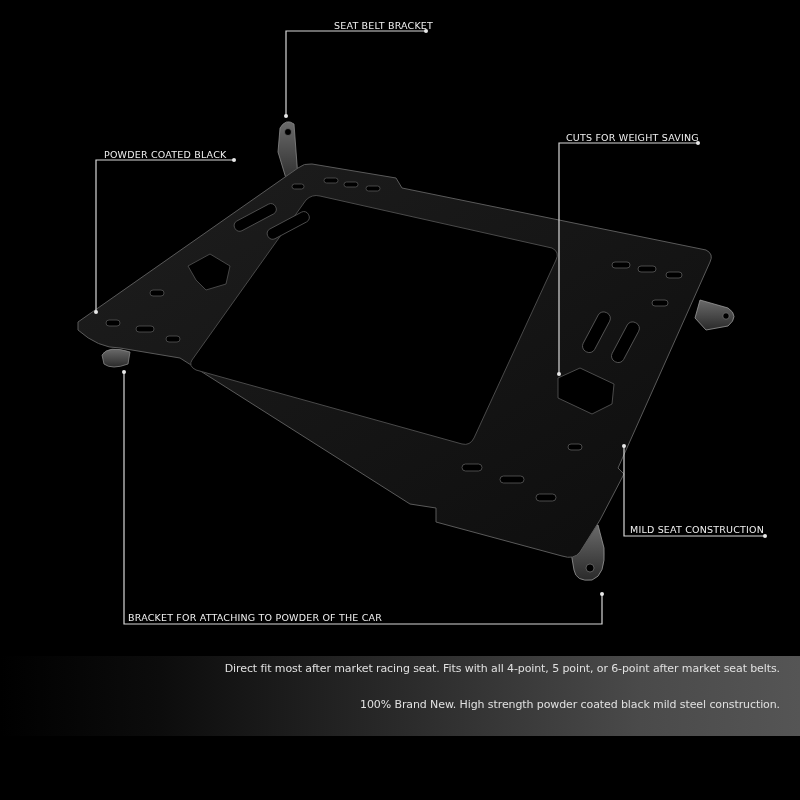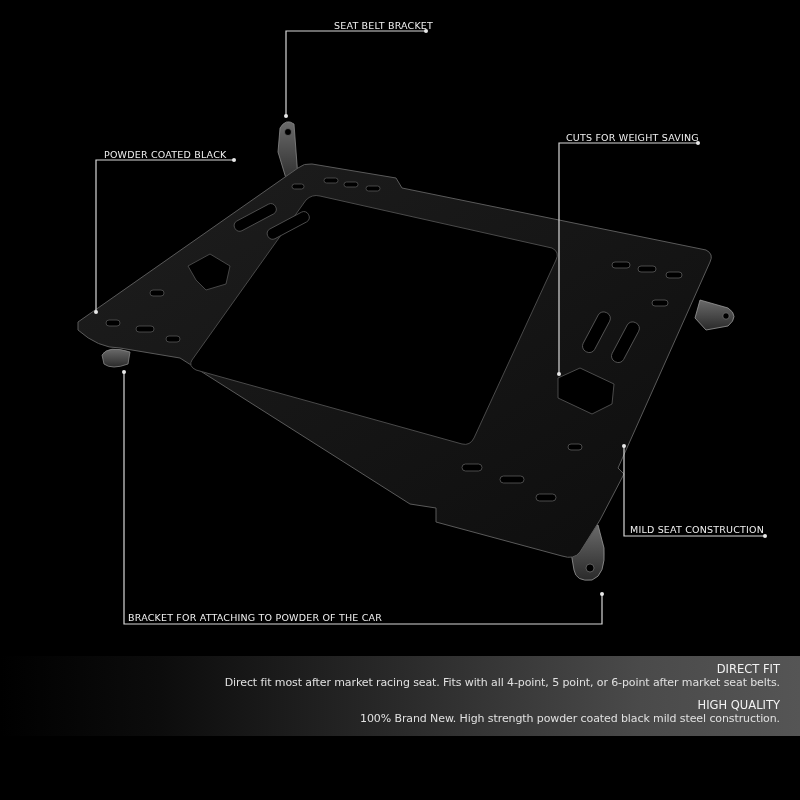--- a/index.html
+++ b/index.html
@@ -106,21 +106,19 @@
   </svg>
 
   <div class="callout-label" style="left:334px;top:20px;">SEAT BELT BRACKET</div>
   <div class="callout-label" style="left:104px;top:149px;">POWDER COATED BLACK</div>
   <div class="callout-label" style="left:566px;top:132px;">CUTS FOR WEIGHT SAVING</div>
   <div class="callout-label" style="left:630px;top:524px;">MILD SEAT CONSTRUCTION</div>
   <div class="callout-label" style="left:128px;top:612px;">BRACKET FOR ATTACHING TO POWDER OF THE CAR</div>
 
   <div class="banner">
     <div class="feat" style="top:6px;">
-      <div class="feat-title">DIRECT FIT</div>
       <div class="feat-desc">Direct fit most after market racing seat. Fits with all 4-point, 5 point, or 6-point after market seat belts.</div>
     </div>
     <div class="feat" style="top:42px;">
-      <div class="feat-title">HIGH QUALITY</div>
       <div class="feat-desc">100% Brand New. High strength powder coated black mild steel construction.</div>
     </div>
   </div>
 </div>
 
 </body></html>

